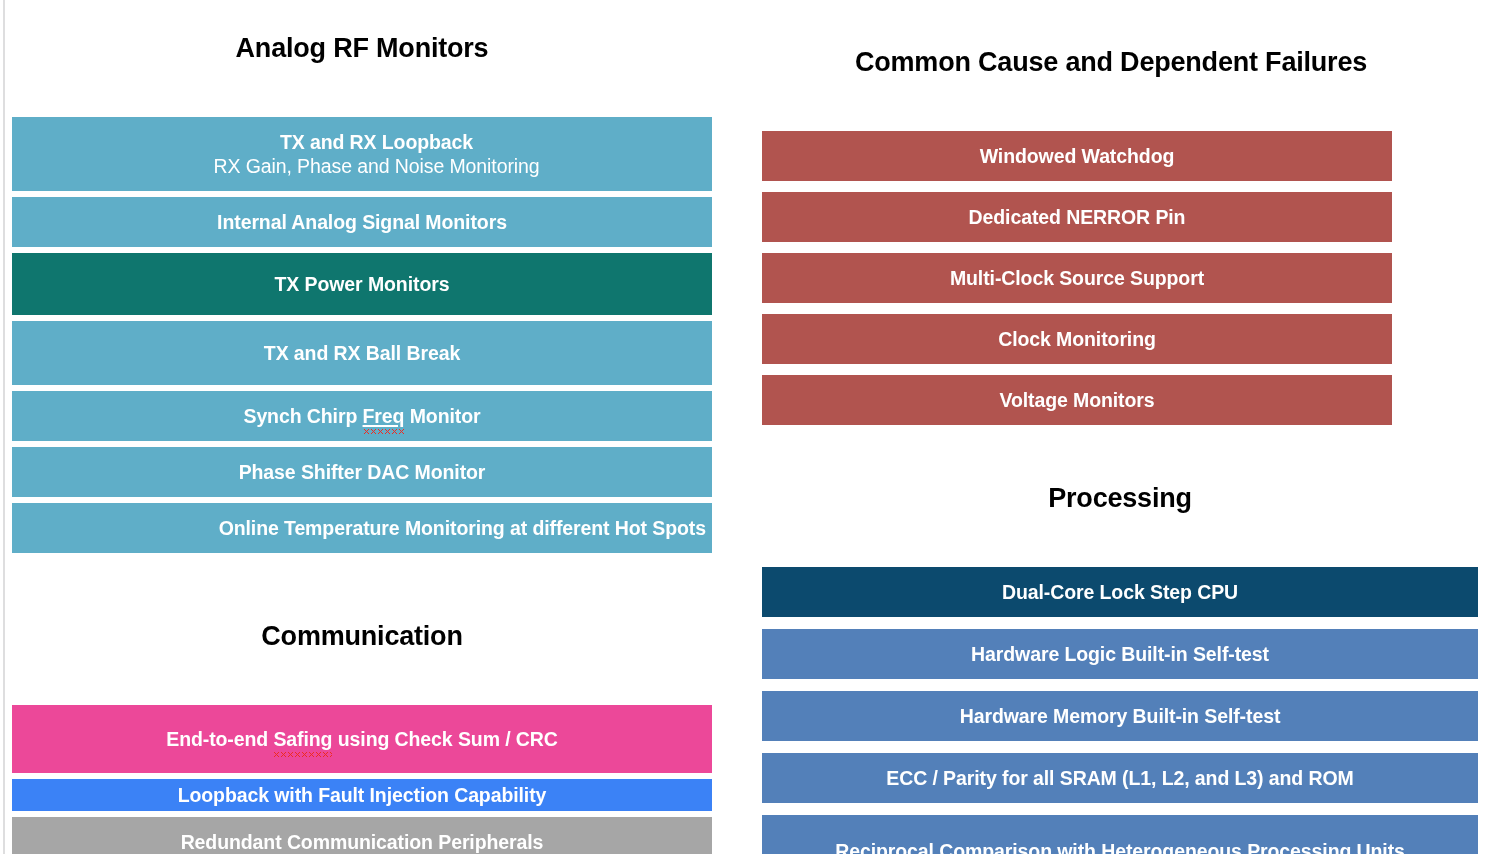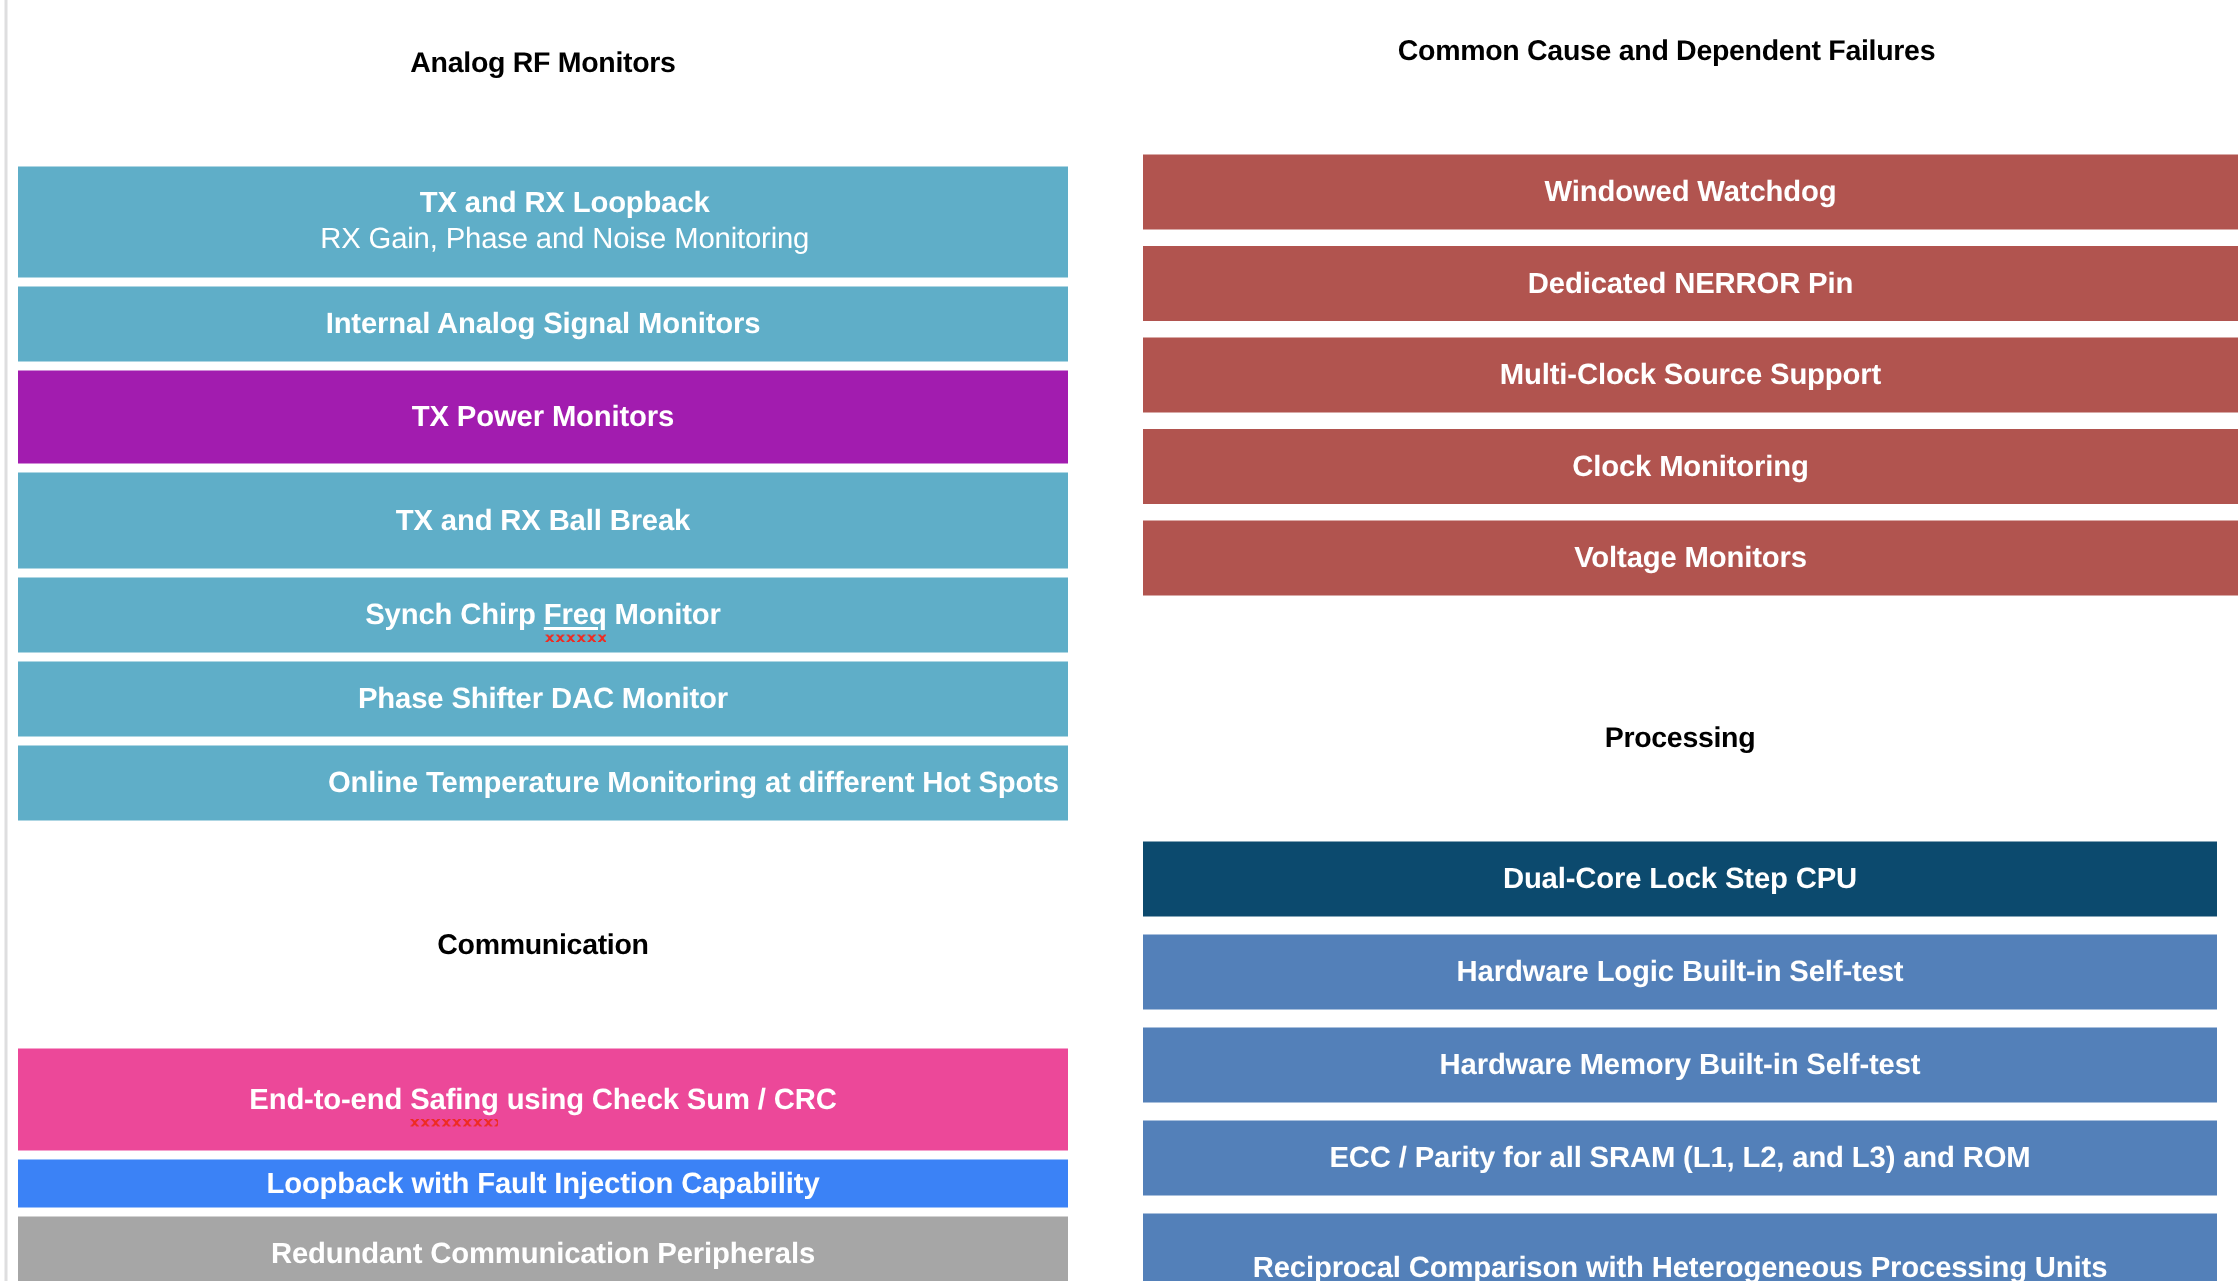--- a/index.html
+++ b/index.html
@@ -31,21 +31,21 @@
   }
 
   .group {
     position: absolute;
   }
 
   .group-title {
     text-align: center;
     font-weight: bold;
     color: #000000;
-    font-size: 19px;
+    font-size: 27px;
     line-height: 33px;
     letter-spacing: -0.2px;
     white-space: nowrap;
   }
 
   .bars {
     display: flex;
     flex-direction: column;
   }
 
@@ -107,21 +107,21 @@
     background-image:
       linear-gradient(45deg, transparent 42%, #ee2b22 42%, #ee2b22 58%, transparent 58%),
       linear-gradient(-45deg, transparent 42%, #ee2b22 42%, #ee2b22 58%, transparent 58%);
     background-size: 7px 5px;
     background-repeat: repeat-x;
   }
 
   
   #grp-analog      { left: 12px;  top: 10px;  width: 700px; }
   #grp-comm        { left: 12px;  top: 598px; width: 700px; }
-  #grp-ccdf        { left: 762px; top: 2px;  width: 730px; }
+  #grp-ccdf        { left: 762px; top: 24px;  width: 630px; }
   #grp-processing  { left: 762px; top: 460px; width: 716px; }
 
   #grp-analog .group-title,
   #grp-comm .group-title      { width: 700px; }
   #grp-ccdf .group-title      { width: 698px; }
   #grp-processing .group-title{ width: 716px; }
 </style>
 </head>
 <body>
 
@@ -136,21 +136,21 @@
           <span style="display: block; width: 100%;">
             <span class="bar-text">TX and RX Loopback</span>
             <span class="bar-sub">RX Gain, Phase and Noise Monitoring</span>
           </span>
         </div>
         <div class="bar" style="background: rgb(95, 174, 200); height: 50px; margin-top: 6px;">
           <span style="display: block; width: 100%;">
             <span class="bar-text">Internal Analog Signal Monitors</span>
           </span>
         </div>
-        <div class="bar" style="background: #a21caf; height: 62px; margin-top: 6px;">
+        <div class="bar" style="background: #0f766e; height: 62px; margin-top: 6px;">
           <span style="display: block; width: 100%;">
             <span class="bar-text">TX Power Monitors</span>
           </span>
         </div>
         <div class="bar" style="background: rgb(95, 174, 200); height: 64px; margin-top: 6px;">
           <span style="display: block; width: 100%;">
             <span class="bar-text">TX and RX Ball Break</span>
           </span>
         </div>
         <div class="bar" style="background: rgb(95, 174, 200); height: 50px; margin-top: 6px;">

